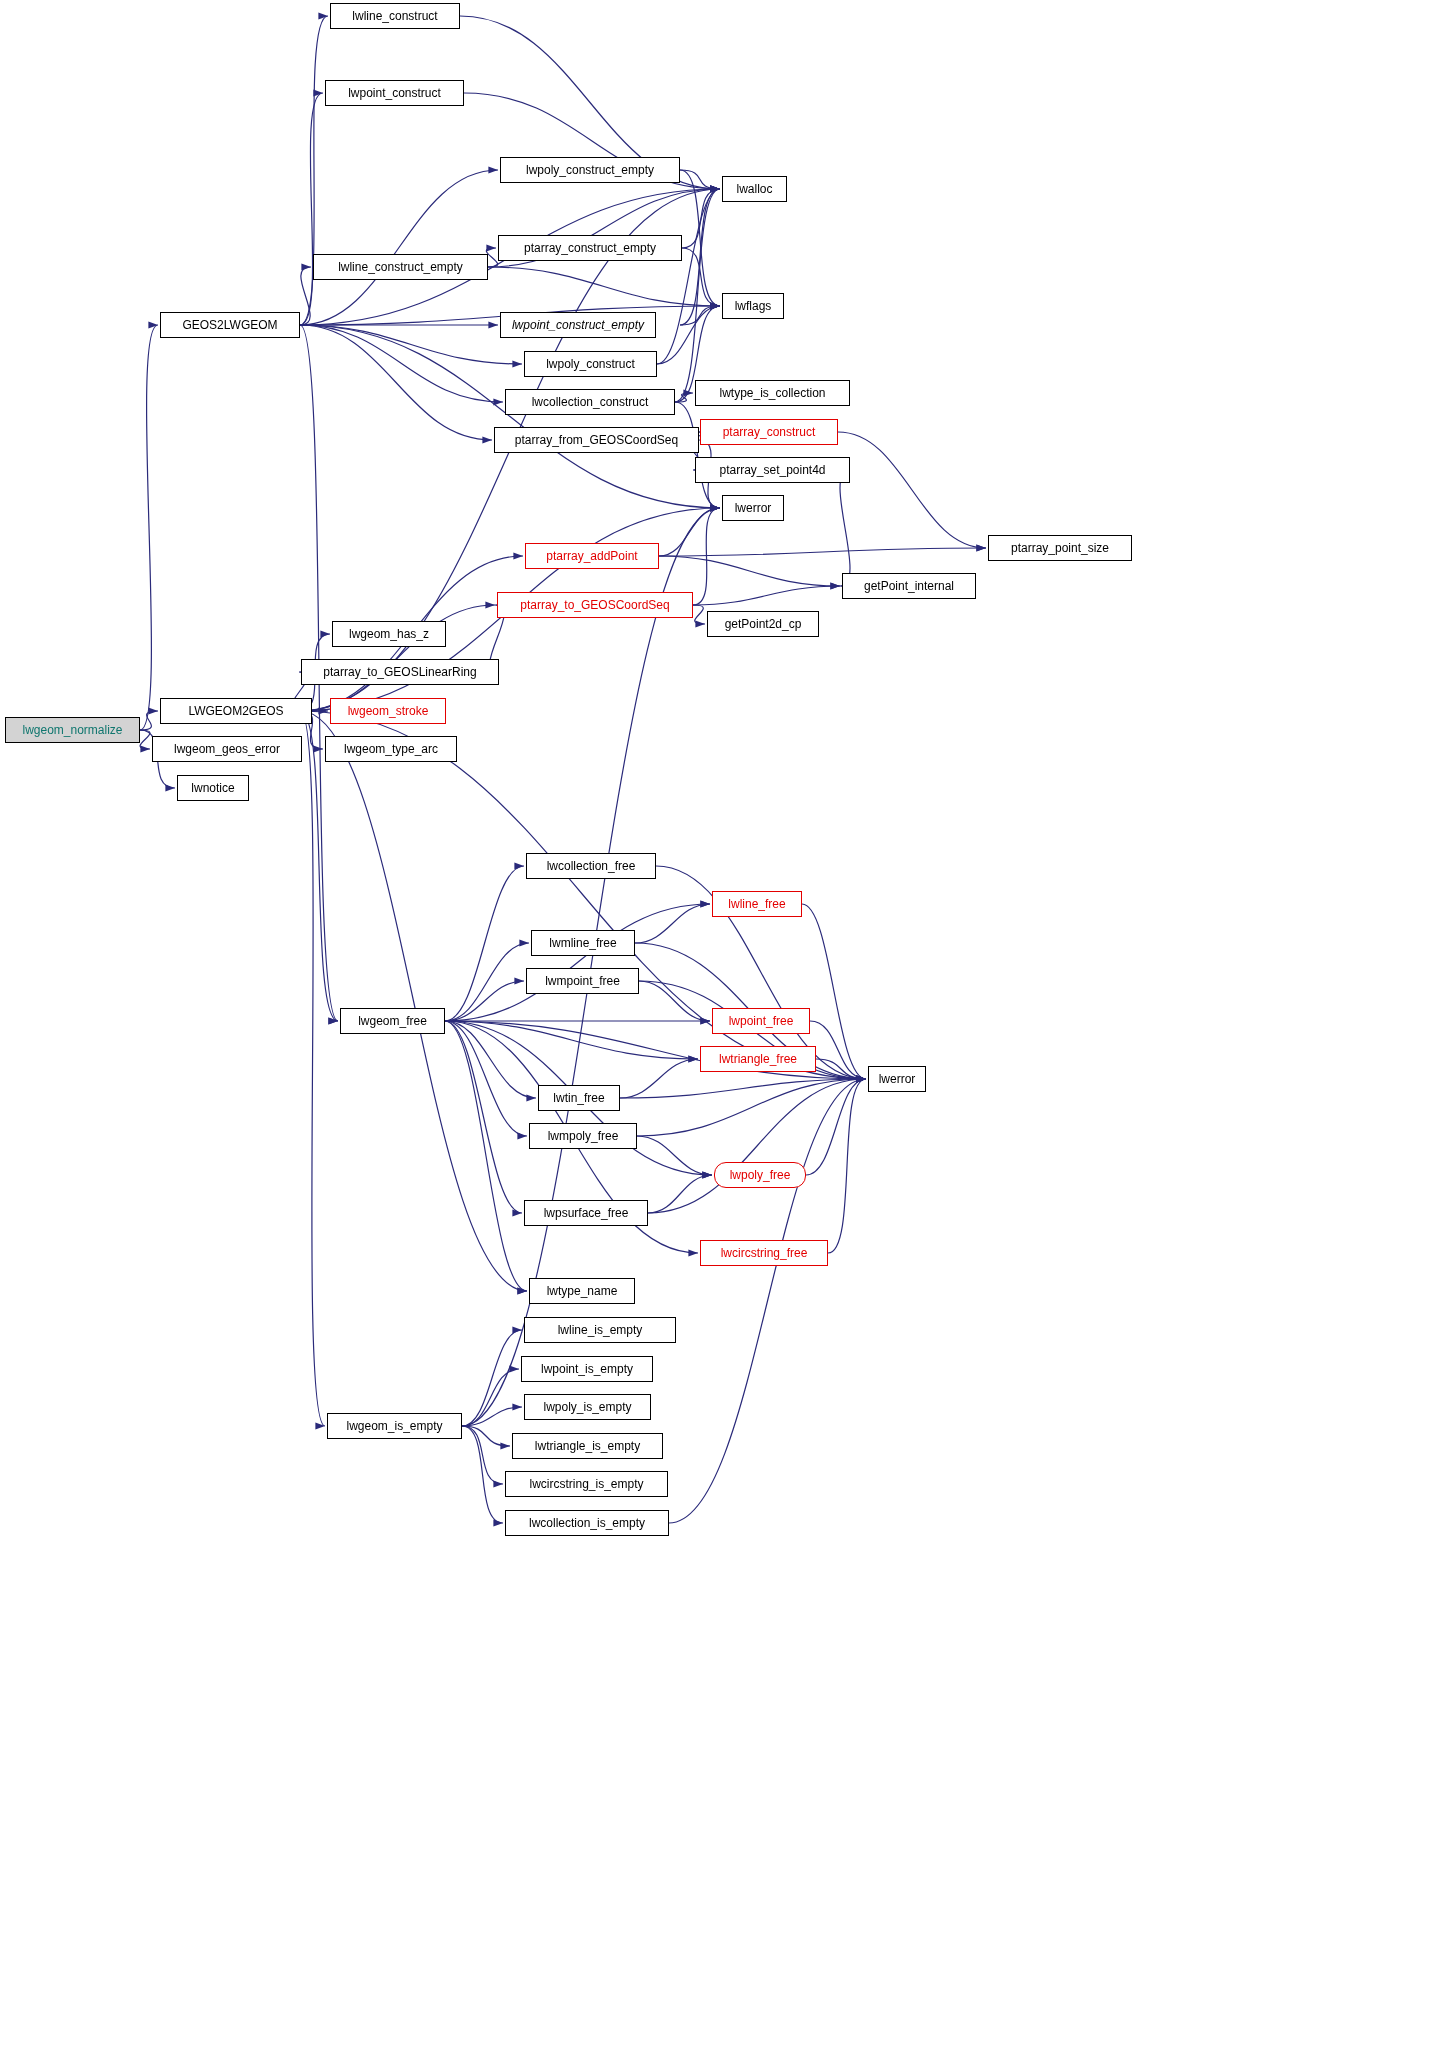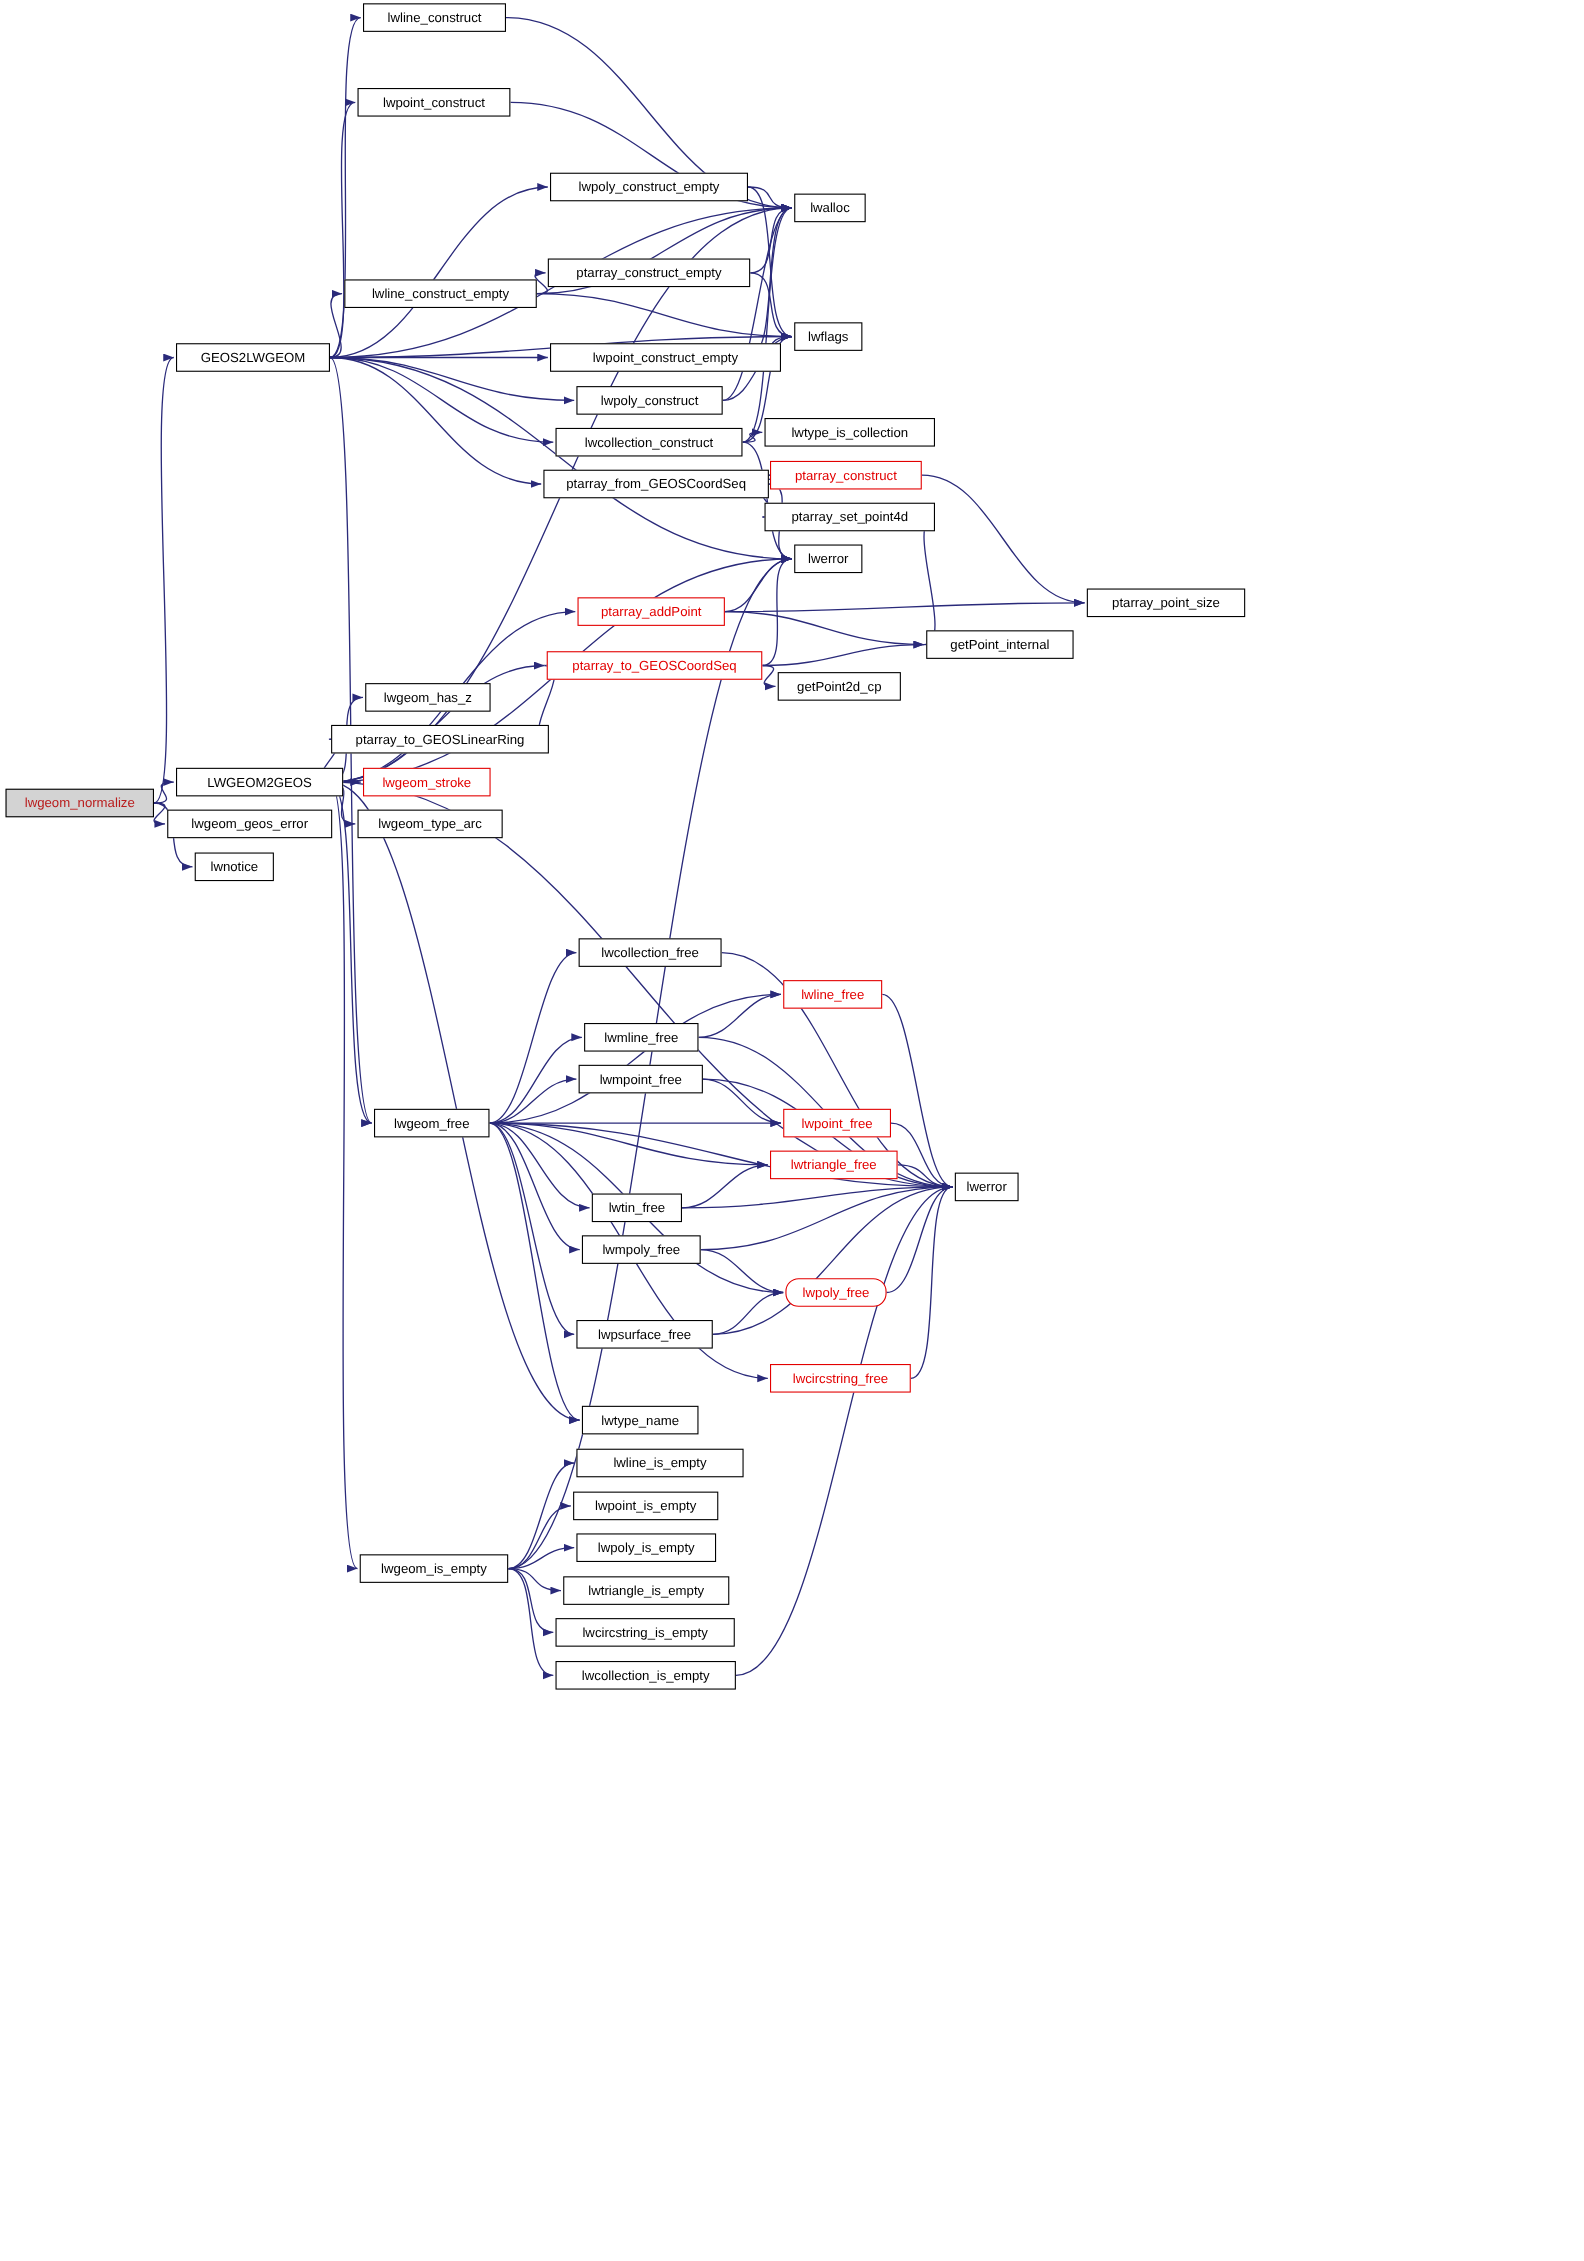--- a/index.html
+++ b/index.html
@@ -37,21 +37,21 @@
     padding: 0 5px;
     height: 26px;
   }
   .node.red {
     border-color: #e30000;
     color: #e30000;
   }
   .node.root {
     background: #d3d3d3;
     border-color: #000000;
-    color: #b91c1c;
+    color: #0f766e;
   }
 </style>
 </head>
 <body>
 
 <div id="canvas">
   <svg class="edges" viewBox="0 0 1440 2055">
     <defs>
       <marker id="arrow" markerWidth="9" markerHeight="9" refX="8" refY="3" orient="auto" markerUnits="strokeWidth">
         <path d="M0,0 L0,6 L8,3 z" fill="#2a2a7a"></path>
@@ -156,21 +156,21 @@
   </svg>
   <div id="node-layer">
       <div class="node" style="left: 330px; top: 3px; width: 130px;">lwline_construct</div>
       <div class="node" style="left: 325px; top: 80px; width: 139px;">lwpoint_construct</div>
       <div class="node" style="left: 500px; top: 157px; width: 180px;">lwpoly_construct_empty</div>
       <div class="node" style="left: 722px; top: 176px; width: 65px;">lwalloc</div>
       <div class="node" style="left: 498px; top: 235px; width: 184px;">ptarray_construct_empty</div>
       <div class="node" style="left: 313px; top: 254px; width: 175px;">lwline_construct_empty</div>
       <div class="node" style="left: 722px; top: 293px; width: 62px;">lwflags</div>
       <div class="node" style="left: 160px; top: 312px; width: 140px;">GEOS2LWGEOM</div>
-      <div class="node" style="left: 500px; top: 312px; width: 210px;">lwpoint_construct_empty</div>
+      <div class="node" style="left: 500px; top: 312px; width: 156px; font-style: italic;">lwpoint_construct_empty</div>
       <div class="node" style="left: 524px; top: 351px; width: 133px;">lwpoly_construct</div>
       <div class="node" style="left: 695px; top: 380px; width: 155px;">lwtype_is_collection</div>
       <div class="node" style="left: 505px; top: 389px; width: 170px;">lwcollection_construct</div>
       <div class="node red" style="left: 700px; top: 419px; width: 138px;">ptarray_construct</div>
       <div class="node" style="left: 494px; top: 427px; width: 205px;">ptarray_from_GEOSCoordSeq</div>
       <div class="node" style="left: 695px; top: 457px; width: 155px;">ptarray_set_point4d</div>
       <div class="node" style="left: 722px; top: 495px; width: 62px;">lwerror</div>
       <div class="node" style="left: 988px; top: 535px; width: 144px;">ptarray_point_size</div>
       <div class="node red" style="left: 525px; top: 543px; width: 134px;">ptarray_addPoint</div>
       <div class="node" style="left: 842px; top: 573px; width: 134px;">getPoint_internal</div>

